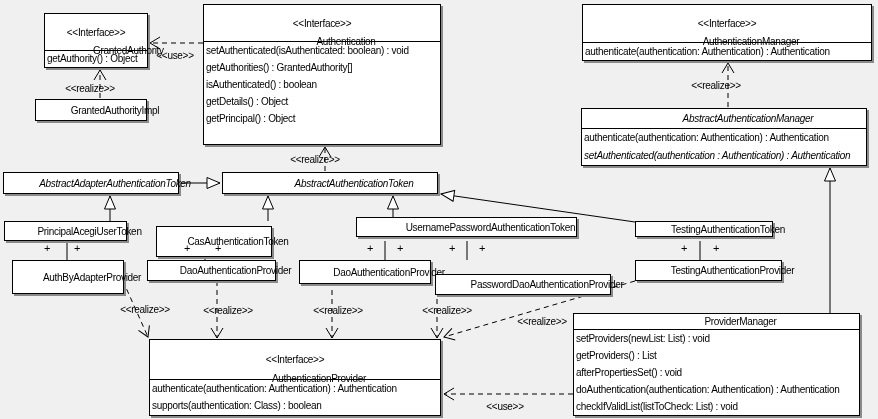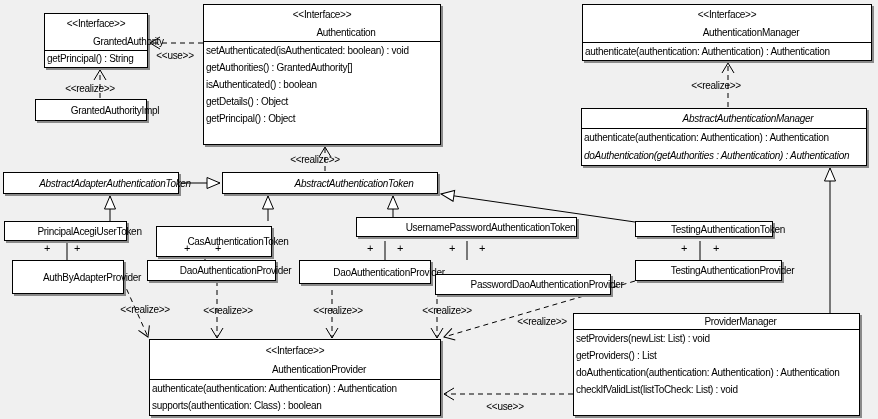--- a/index.html
+++ b/index.html
@@ -10,21 +10,21 @@
   }
   svg.wires{position:absolute;left:0;top:0;z-index:1;}
   .uml-box{
     position:absolute;z-index:2;box-sizing:border-box;
     background:#fff;border:1px solid #000;box-shadow:2px 2px 0 #8a8a8a;
     white-space:nowrap;
   }
   .nameonly{display:flex;align-items:center;justify-content:center;}
   .hdr{text-align:center;}
   .hdr.sep{border-bottom:1px solid #000;}
-  .stereo{line-height:18px;padding-top:1px;}
+  .stereo{line-height:18px;padding-top:10px;}
   .cname{line-height:17px;padding-left:48px;}
   .it{font-style:italic;}
   .m{line-height:17px;padding-left:2px;}
   .edge-label{position:absolute;z-index:3;transform:translateX(-50%);white-space:nowrap;}
   .plus{position:absolute;z-index:3;transform:translateX(-50%);font-size:11px;line-height:11px;}
 </style>
 </head>
 <body>
 
 <div class="canvas">
@@ -68,21 +68,21 @@
       <line x1="467" y1="241" x2="467" y2="260"></line>
       <line x1="700" y1="241" x2="700" y2="260"></line>
     </g>
   </svg>
 
   <div class="uml-box" style="left:44px;top:13px;width:104px;height:55px">
     <div class="hdr sep" style="height:36px">
       <div class="stereo">&lt;&lt;Interface&gt;&gt;</div>
       <div class="cname">GrantedAuthority</div>
     </div>
-    <div class="m" style="line-height:16px">getPrincipal() : String</div>
+    <div class="m" style="line-height:16px">getAuthority() : Object</div>
   </div>
 
   <div class="uml-box nameonly" style="left:35px;top:99px;width:112px;height:22px">
     <div class="cname">GrantedAuthorityImpl</div>
   </div>
 
   <div class="uml-box" style="left:203px;top:4px;width:238px;height:141px">
     <div class="hdr sep" style="height:36px">
       <div class="stereo">&lt;&lt;Interface&gt;&gt;</div>
       <div class="cname">Authentication</div>
@@ -100,21 +100,21 @@
       <div class="cname">AuthenticationManager</div>
     </div>
     <div class="m">authenticate(authentication: Authentication) : Authentication</div>
   </div>
 
   <div class="uml-box" style="left:581px;top:108px;width:286px;height:58px">
     <div class="hdr sep" style="height:19px">
       <div class="cname it" style="line-height:19px">AbstractAuthenticationManager</div>
     </div>
     <div class="m" style="line-height:18px">authenticate(authentication: Authentication) : Authentication</div>
-    <div class="m it" style="line-height:18px">doAuthentication(getAuthorities : Authentication) : Authentication</div>
+    <div class="m it" style="line-height:18px">setAuthenticated(authentication : Authentication) : Authentication</div>
   </div>
 
   <div class="uml-box nameonly" style="left:3px;top:172px;width:176px;height:22px">
     <div class="cname it">AbstractAdapterAuthenticationToken</div>
   </div>
 
   <div class="uml-box nameonly" style="left:222px;top:172px;width:216px;height:22px">
     <div class="cname it">AbstractAuthenticationToken</div>
   </div>
 
@@ -162,20 +162,21 @@
     <div class="m">authenticate(authentication: Authentication) : Authentication</div>
     <div class="m">supports(authentication: Class) : boolean</div>
   </div>
 
   <div class="uml-box" style="left:573px;top:313px;width:287px;height:103px">
     <div class="hdr sep" style="height:15px">
       <div class="cname" style="line-height:15px">ProviderManager</div>
     </div>
     <div class="m">setProviders(newList: List) : void</div>
     <div class="m">getProviders() : List</div>
+    <div class="m">afterPropertiesSet() : void</div>
     <div class="m">doAuthentication(authentication: Authentication) : Authentication</div>
     <div class="m">checkIfValidList(listToCheck: List) : void</div>
   </div>
 
   <div class="edge-label" style="left:175px;top:50px">&lt;&lt;use&gt;&gt;</div>
   <div class="edge-label" style="left:90px;top:83px">&lt;&lt;realize&gt;&gt;</div>
   <div class="edge-label" style="left:315px;top:154px">&lt;&lt;realize&gt;&gt;</div>
   <div class="edge-label" style="left:716px;top:80px">&lt;&lt;realize&gt;&gt;</div>
   <div class="edge-label" style="left:145px;top:304px">&lt;&lt;realize&gt;&gt;</div>
   <div class="edge-label" style="left:228px;top:305px">&lt;&lt;realize&gt;&gt;</div>

